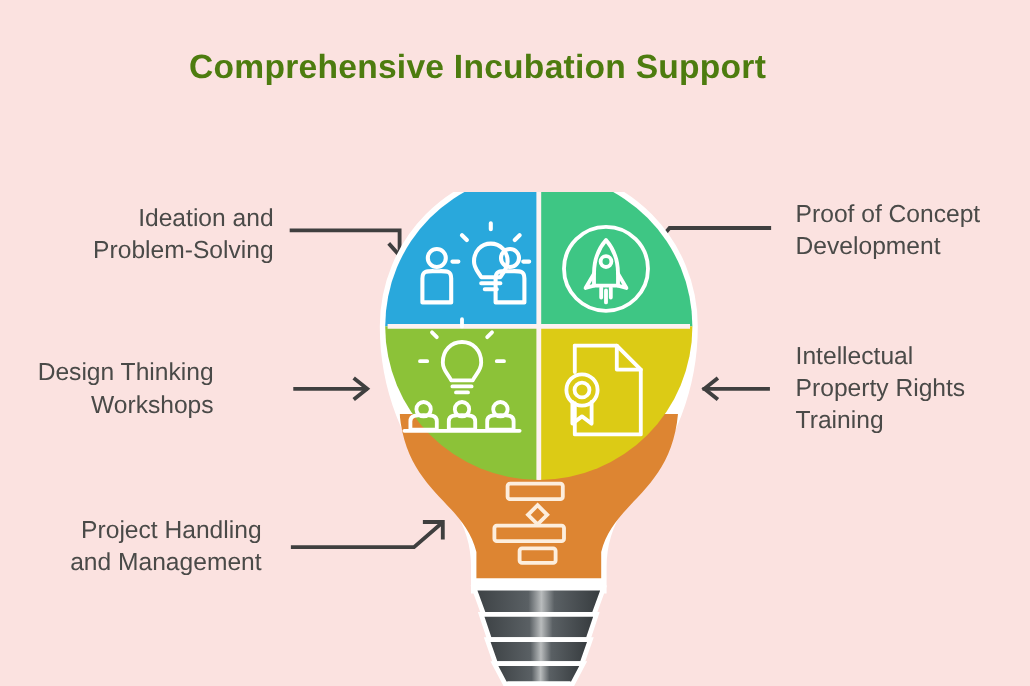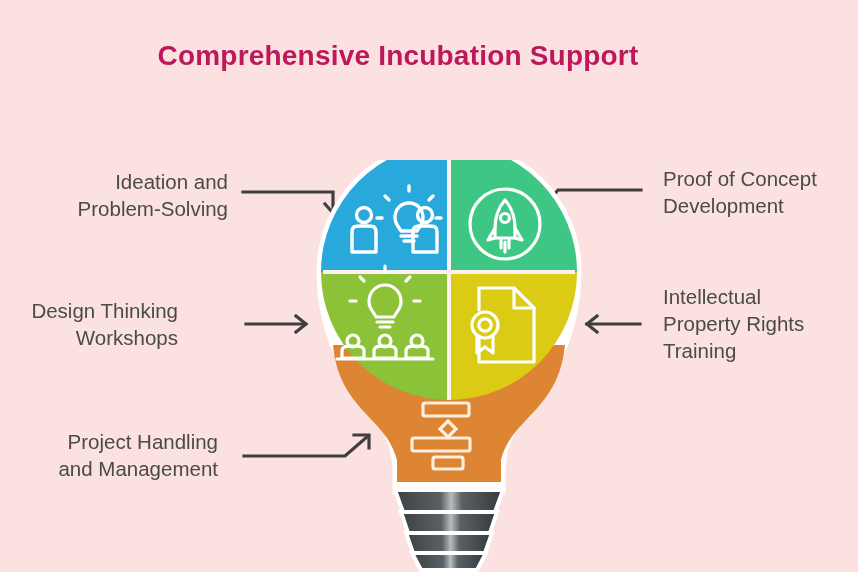--- a/index.html
+++ b/index.html
@@ -11,21 +11,21 @@
     overflow:hidden;
   }
 
   
   .title {
     position:absolute;
     top:40px; left:0; width:796px;
     text-align:center;
     font-size:28px;
     font-weight:bold;
-    color:#be185d;
+    color:#4d7c0f;
     letter-spacing:0.2px;
   }
 
   
   .label {
     position:absolute;
     font-size:20.5px;
     line-height:1.32;
     color:#4a4a48;
     white-space:pre-line;

